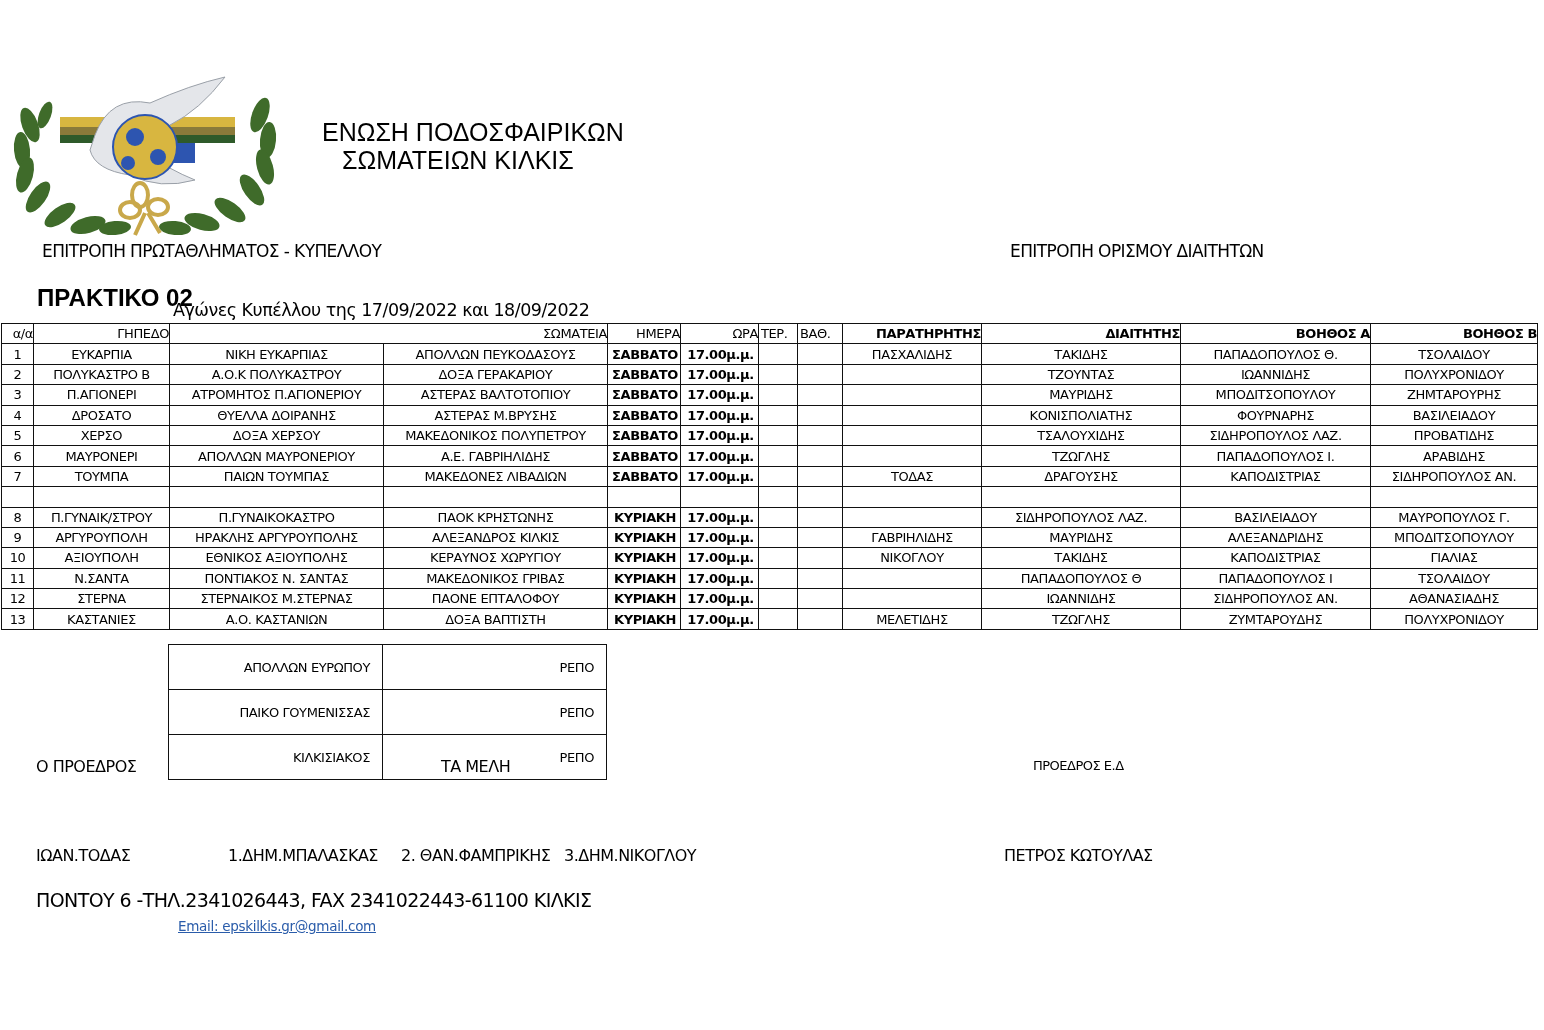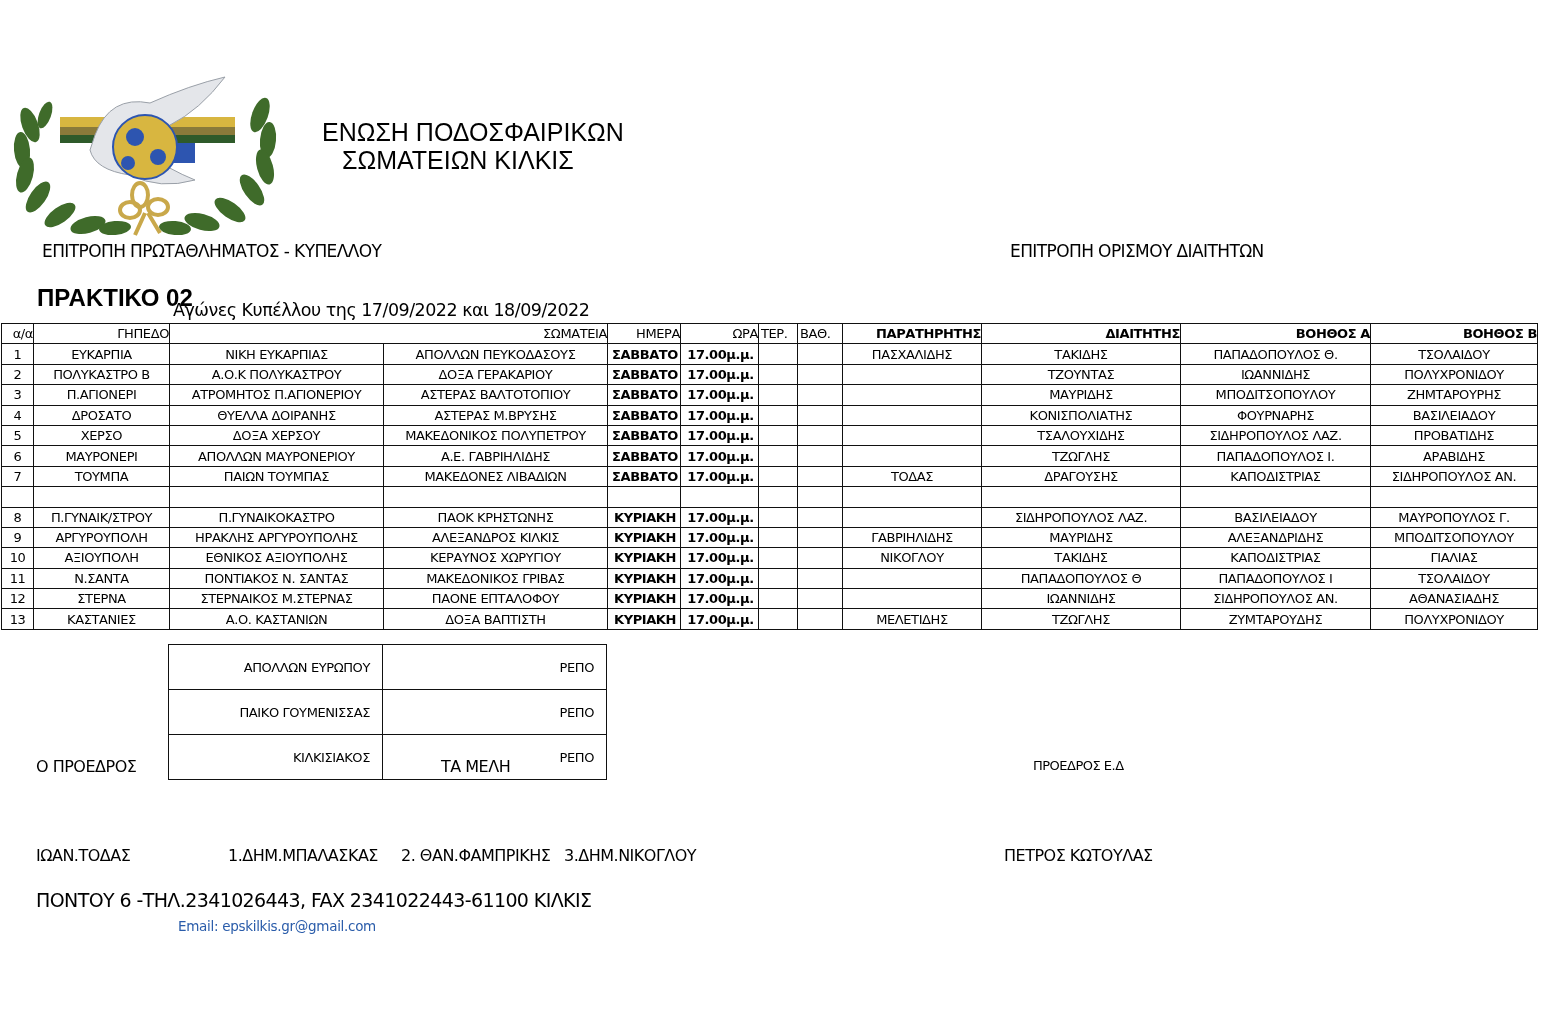--- a/index.html
+++ b/index.html
@@ -18,21 +18,21 @@
     table.main td.b { font-weight: bold; text-align: center; padding-left: 2px; }
     table.main th { border: 1.5px solid #111; font-weight: normal; height: 19.4px; padding: 0; text-align: right; }
     table.main th.hb { font-weight: bold; }
     table.main tr.blank td { height: 19.4px; }
 
     table.repo { position: absolute; left: 168px; top: 644px; border-collapse: collapse; font-size: 13px; font-family: "DejaVu Sans", sans-serif; letter-spacing: -0.4px; }
     table.repo td { border: 1.5px solid #111; height: 20px; padding: 12px; text-align: right; }
 
     .sig { font-size: 16px; font-family: "DejaVu Sans", sans-serif; letter-spacing: -0.5px; }
     .address { left: 36px; top: 889px; font-size: 19px; font-family: "DejaVu Sans", sans-serif; letter-spacing: -0.6px; }
-    .email { left: 178px; top: 918px; font-size: 13.5px; font-family: "DejaVu Sans", sans-serif; color: #2a5caa; letter-spacing: -0.3px; text-align: center; }
+    .email { left: 178px; top: 918px; font-size: 13.5px; font-family: "DejaVu Sans", sans-serif; color: #2a5caa; text-decoration: underline; letter-spacing: -0.3px; text-align: center; }
   </style>
 </head>
 <body>
 
 <div class="abs logo">
   <svg width="290" height="165" viewBox="0 0 290 165">
 
     <g fill="#3f6b2a">
       <ellipse cx="30" cy="50" rx="8" ry="18" transform="rotate(-20 30 50)"></ellipse>
       <ellipse cx="22" cy="75" rx="8" ry="18" transform="rotate(-5 22 75)"></ellipse>

